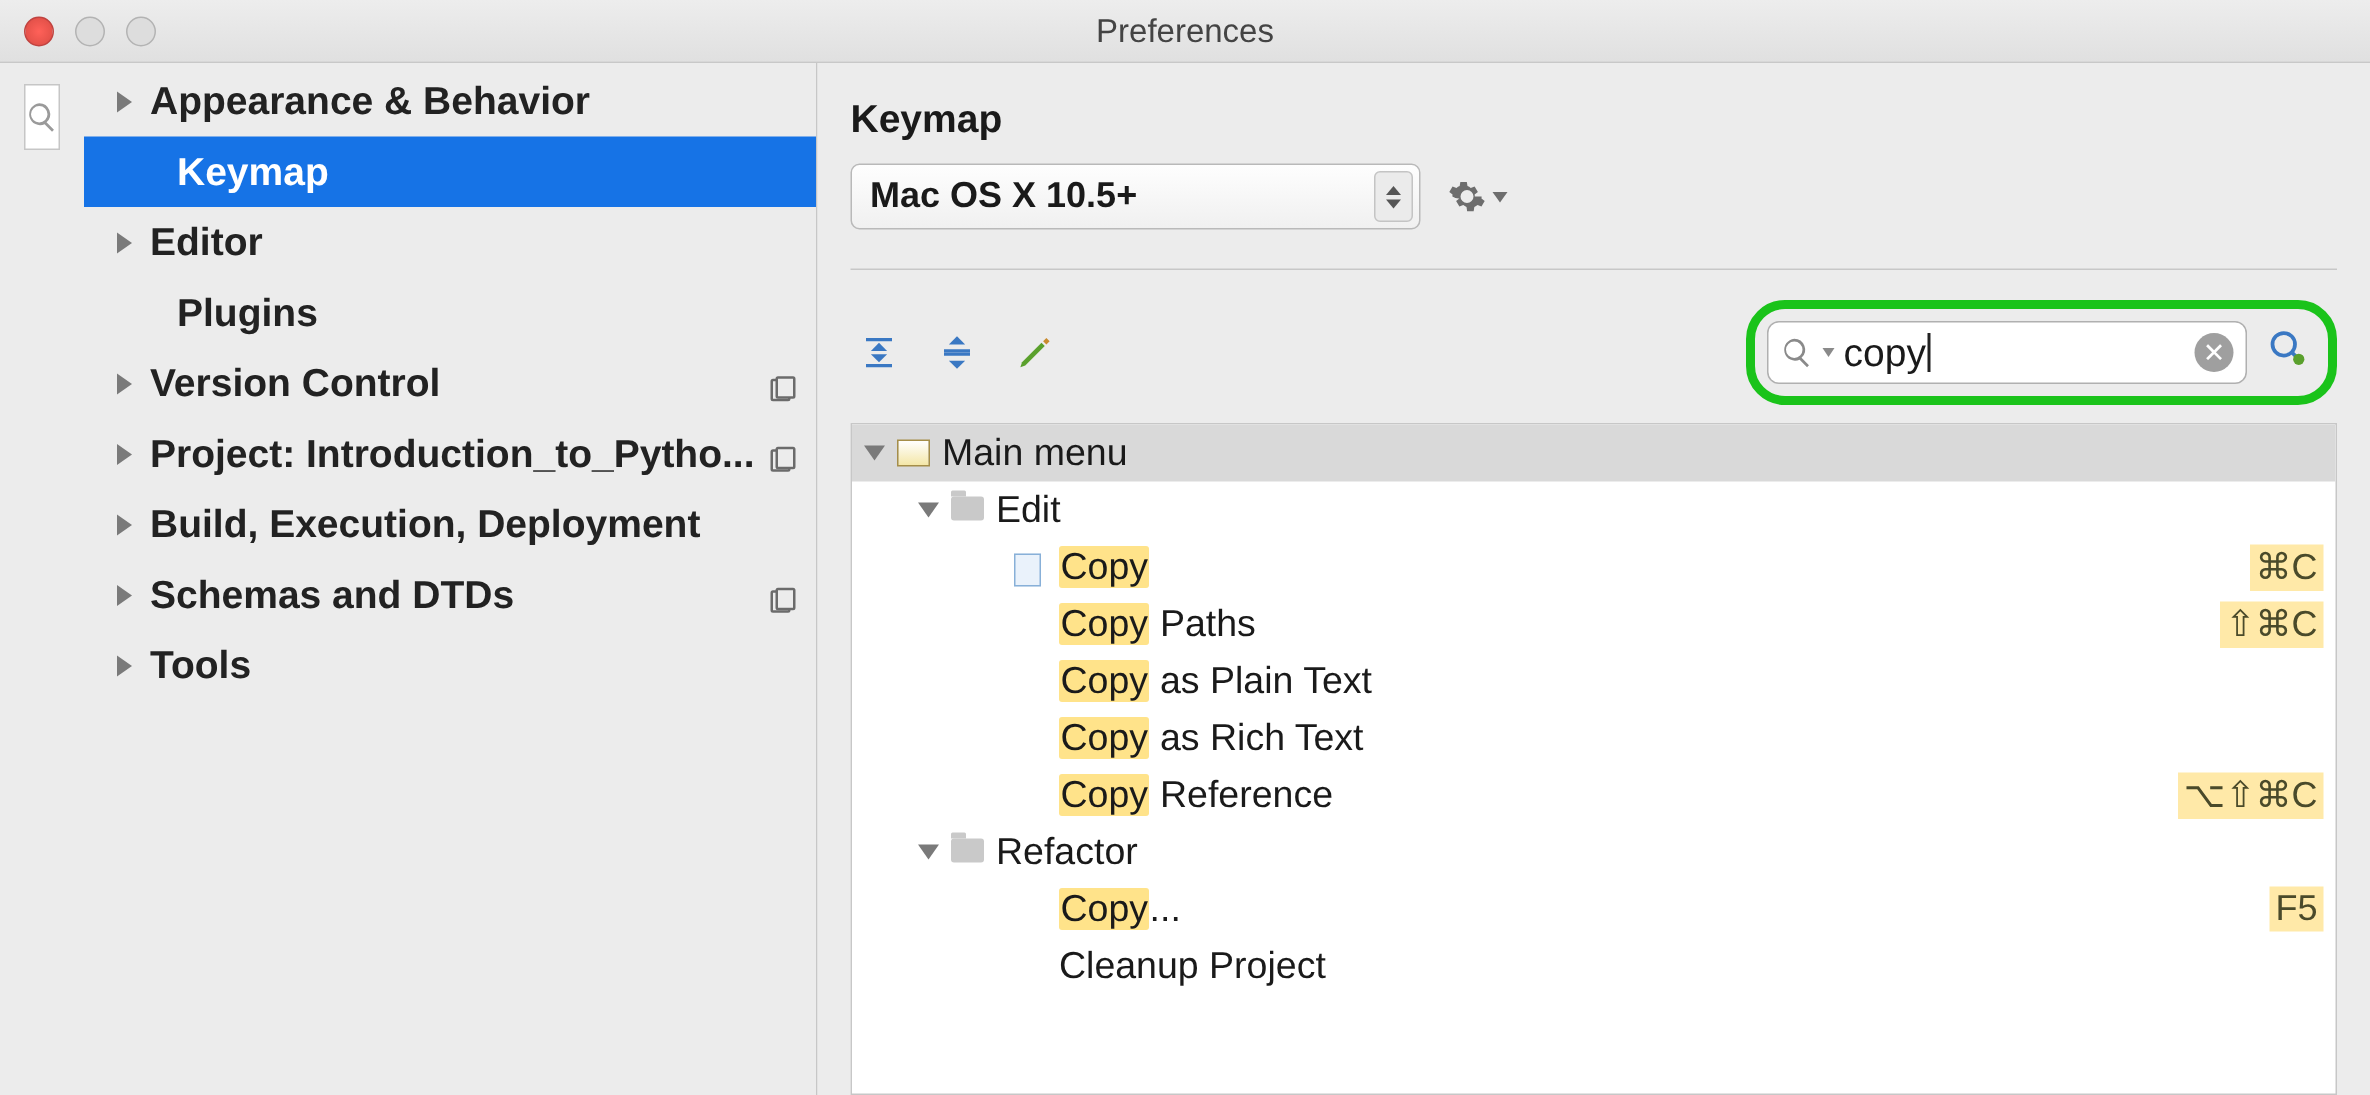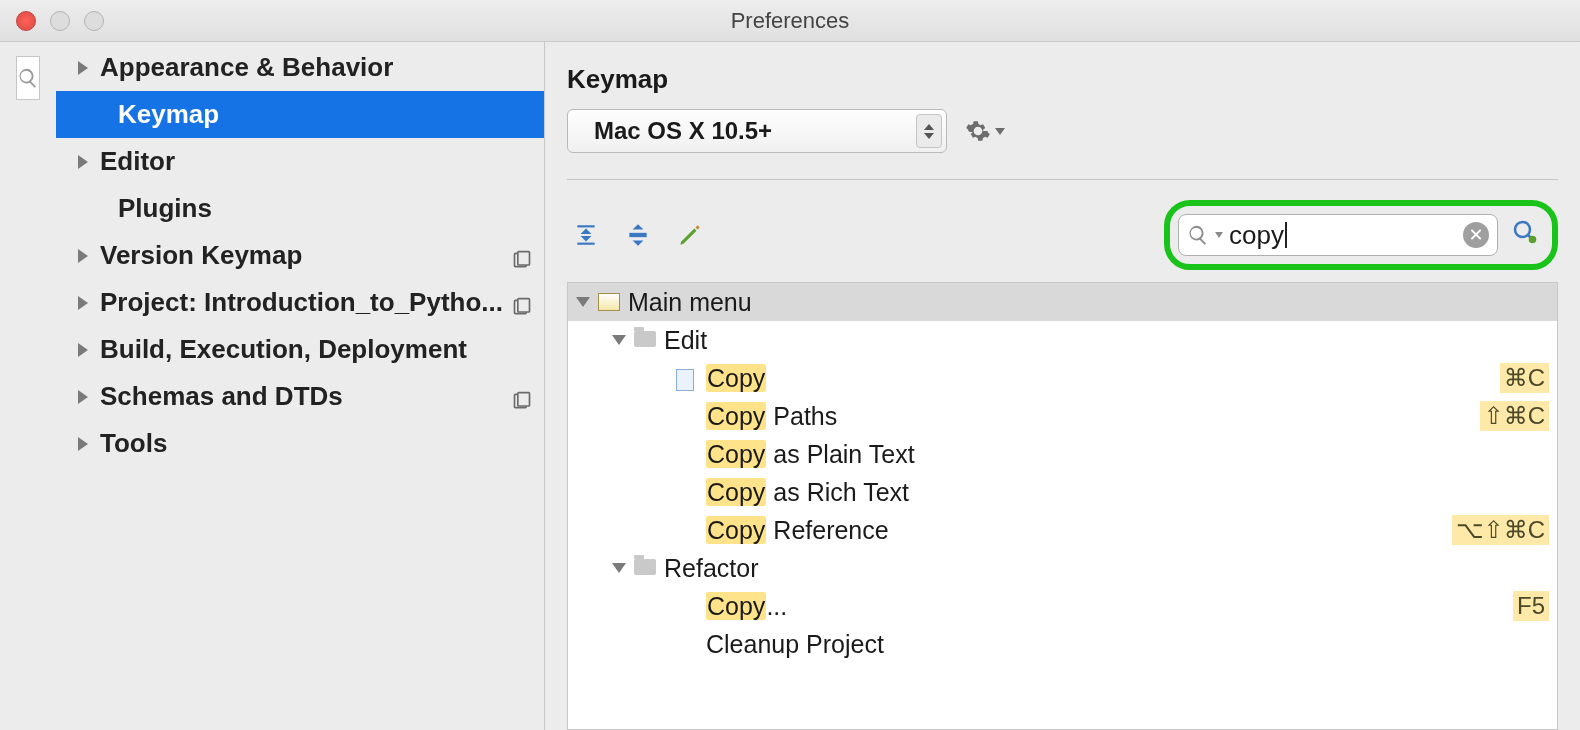--- a/index.html
+++ b/index.html
@@ -80,21 +80,21 @@
   background: #ececec;
   display: flex; flex-direction: column;
   padding-left: 22px;
 }
 .h-title { font-size: 26px; font-weight: 700; margin: 22px 0 14px 0; }
 .keymap-row { display:flex; align-items:center; gap:18px; margin-bottom:18px; }
 .select {
   width: 380px; height: 44px;
   background: linear-gradient(#fefefe,#f0f0f0);
   border:1px solid #b9b9b9; border-radius:6px;
-  display:flex; align-items:center; padding:0 10px 0 26px;
+  display:flex; align-items:center; padding:0 10px 0 12px;
   font-size:24px; font-weight:700;
   position: relative;
 }
 .select .stepper {
   position:absolute; right:4px; top:4px; bottom:4px; width:26px;
   background:#ebebeb; border-radius:4px; border:1px solid #c4c4c4;
   display:flex; flex-direction:column; align-items:center; justify-content:center;
 }
 .select .stepper::before { content:""; border-left:5px solid transparent; border-right:5px solid transparent; border-bottom:6px solid #555; margin-bottom:3px;}
 .select .stepper::after { content:""; border-left:5px solid transparent; border-right:5px solid transparent; border-top:6px solid #555; }
@@ -170,21 +170,21 @@
       </div>
       <div class="nav-row">
         <span class="disclosure"></span>
         <span>Editor</span>
       </div>
       <div class="nav-row indent">
         <span>Plugins</span>
       </div>
       <div class="nav-row">
         <span class="disclosure"></span>
-        <span>Version Keymap</span>
+        <span>Version Control</span>
         <span class="folder-icon">
           <svg viewBox="0 0 24 24" fill="currentColor">
               <rect x="3" y="4" width="14" height="16" rx="1" fill="none" stroke="currentColor" stroke-width="2"></rect>
               <rect x="7" y="2" width="14" height="16" rx="1" fill="#ececec" stroke="currentColor" stroke-width="2"></rect>
             </svg>
         </span>
       </div>
       <div class="nav-row">
         <span class="disclosure"></span>
         <span>Project: Introduction_to_Pytho...</span>

